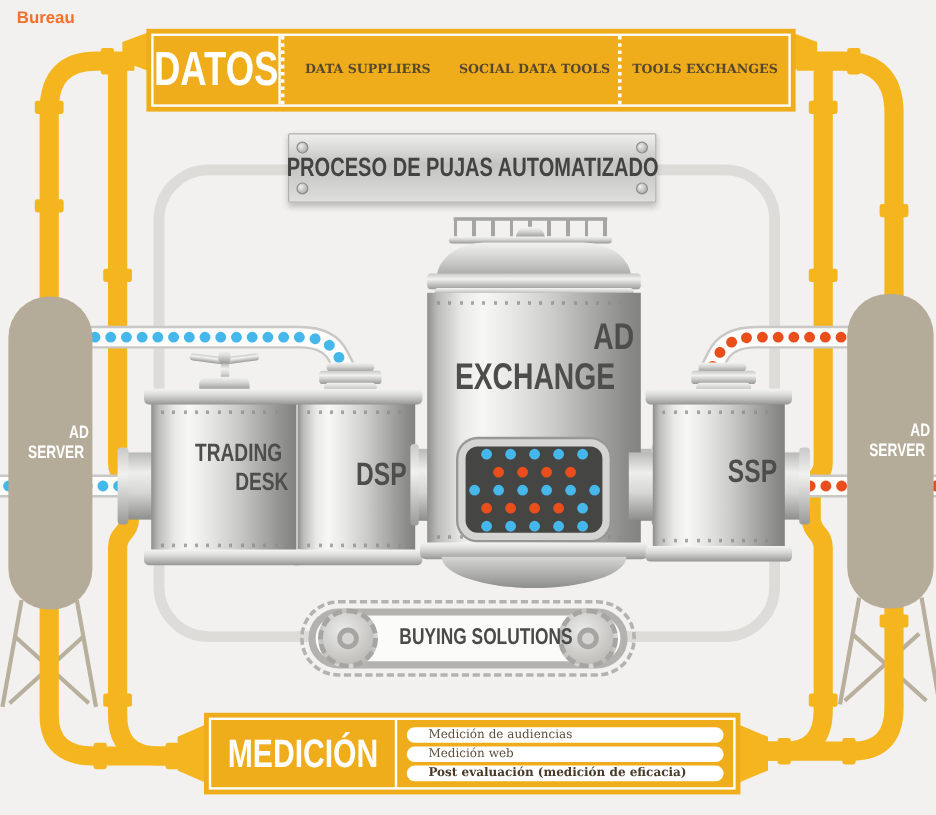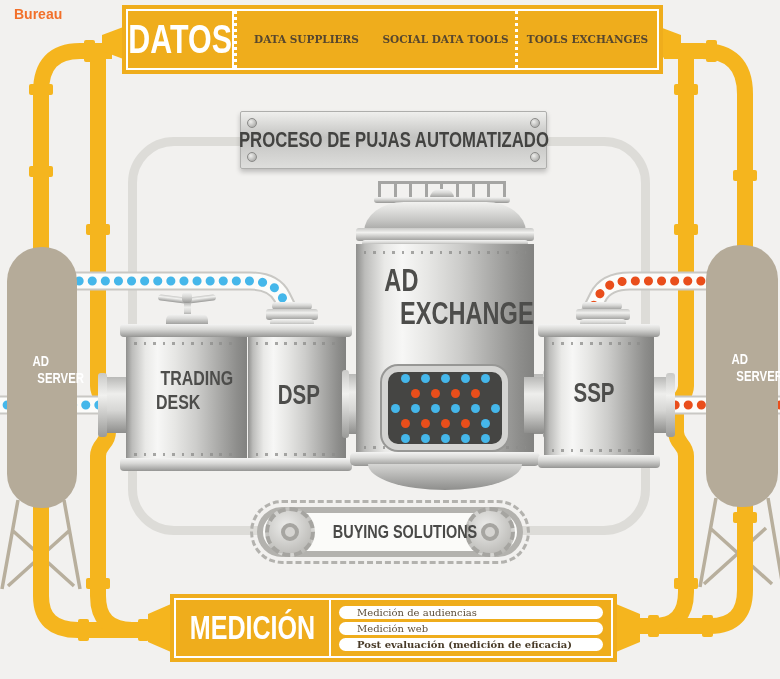--- a/index.html
+++ b/index.html
@@ -9,21 +9,21 @@
   .cond{display:inline-block;transform:scaleX(0.76);transform-origin:50% 50%;white-space:nowrap;}
   .center{text-align:center;}
 
   
   .mh{background:linear-gradient(90deg,#8f8f8d 0,#bcbcba 5%,#e9e9e7 16%,#f7f7f6 26%,#e7e7e5 40%,#cdcdcb 58%,#ababa9 76%,#8d8d8b 92%,#828280 100%);}
   .mv{background:linear-gradient(180deg,#f4f4f3 0,#d9d9d7 40%,#a8a8a6 85%,#949492 100%);border-radius:4px;}
   .stub{background:linear-gradient(180deg,#b9b9b7 0,#eeeeec 30%,#d6d6d4 60%,#8e8e8c 100%);}
   .ring{background:linear-gradient(180deg,#c9c9c7,#f1f1ef 35%,#9a9a98);border-radius:3px;}
   .rivets{position:absolute;left:8px;right:8px;height:3px;opacity:.75;
           background:repeating-linear-gradient(90deg,#8c8c8a 0 2.5px,transparent 2.5px 9.5px);}
-  .tanklabel{position:absolute;width:100%;text-align:left;color:#4d4d4b;font-weight:bold;margin-left:23px;}
+  .tanklabel{position:absolute;width:100%;text-align:right;color:#4d4d4b;font-weight:bold;}
 
   
   .banner{background:#efad1c;}
   .banner .inner{position:absolute;inset:4px;border:2px solid #fff;display:flex;}
   .banner-title{color:#fff;font-weight:bold;display:flex;align-items:center;justify-content:center;}
   .cell{flex:1;display:flex;flex-direction:column;align-items:center;justify-content:center;
         font-family:"DejaVu Serif",serif;font-weight:bold;color:#57472e;font-size:10.5px;
         line-height:1.3;text-align:center;padding:0 4px;}
   .cell.dotted{border-left:3px dotted #fff;}
 
@@ -92,21 +92,21 @@
       <path d="M657,26 V60 L681,51 V35 Z"></path>
       <path d="M171,604 V652 L148,642 V614 Z"></path>
       <path d="M616,604 V652 L640,642 V614 Z"></path>
     </g>
   </svg>
 
   <div class="abs frame" style="left:128px;top:137px;width:522px;height:398px;"></div>
 
   <div class="abs" style="left:14px;top:6px;font-size:14px;font-weight:bold;color:#f2702a;">Bureau</div>
 
-  <div class="abs banner" style="left:122px;top:5px;width:541px;height:69px;">
+  <div class="abs banner" style="left:122px;top:24px;width:541px;height:69px;">
     <div class="inner">
       <div class="banner-title" style="width:104px;border-right:2px solid #fff;font-size:40px;">
         <span class="cond">DATOS</span>
       </div>
       <div class="cell dotted">
         <span>DATA SUPPLIERS</span>
       </div>
       <div class="cell">
         <span>SOCIAL DATA TOOLS</span>
       </div>

